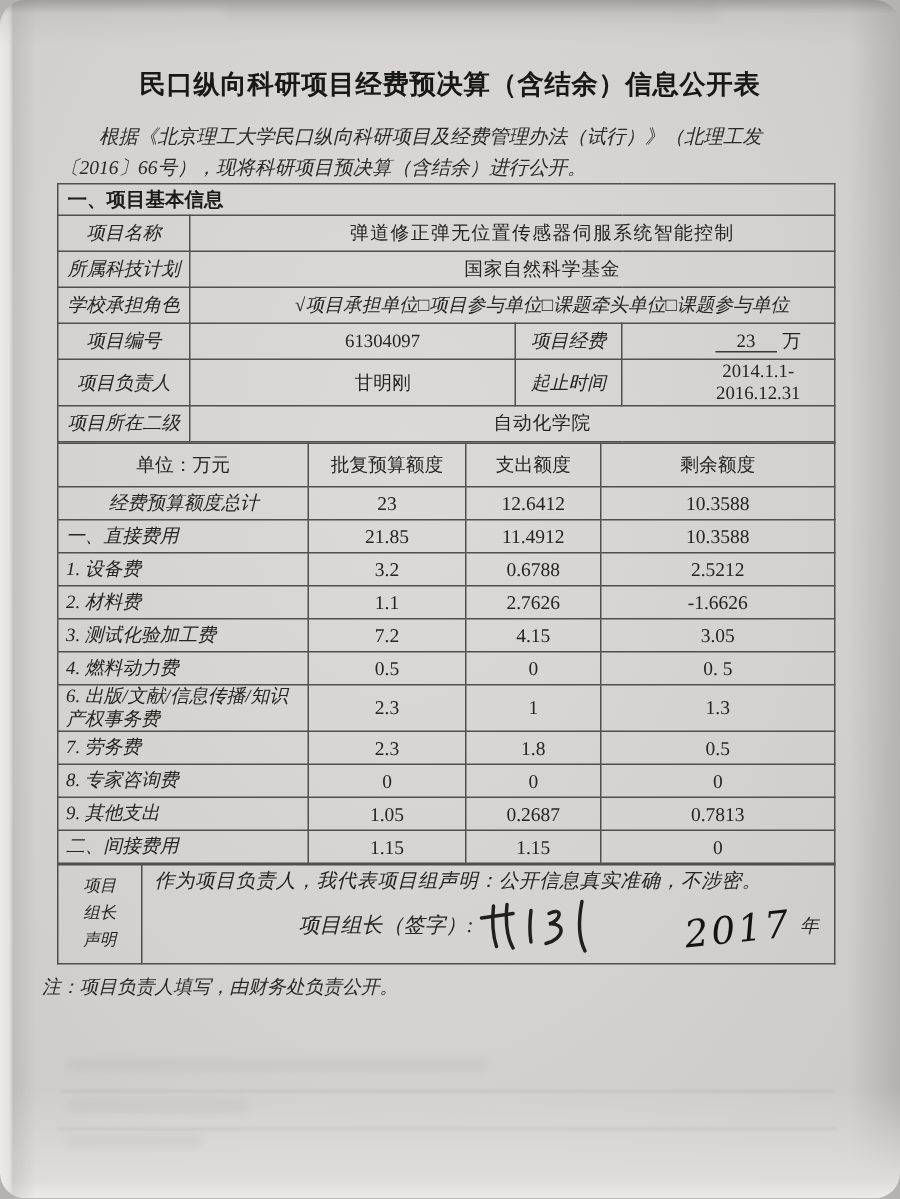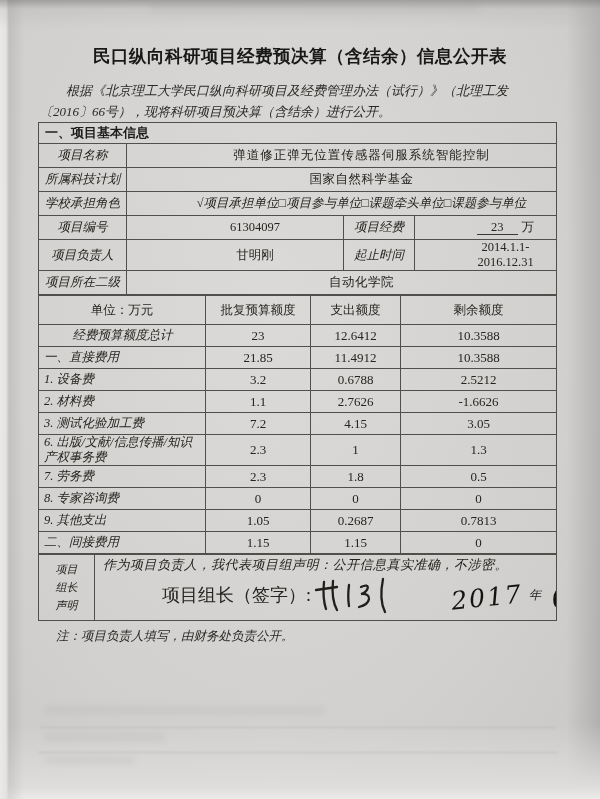--- a/index.html
+++ b/index.html
@@ -10,20 +10,21 @@
     color:#262522;
   }
   .photo{
     position:relative;width:600px;height:799px;
     background:
       linear-gradient(180deg, rgba(120,118,116,.55) 0px, rgba(175,173,171,.28) 9px, rgba(0,0,0,0) 30px),
       linear-gradient(90deg, #eae9e7 0px, #e4e3e1 6px, rgba(80,78,76,.12) 9px, rgba(0,0,0,0) 24px),
       linear-gradient(0deg, #ecebe9 0px, #dedddb 12px, rgba(0,0,0,0) 75px),
       linear-gradient(270deg, rgba(120,118,116,.30) 0px, rgba(0,0,0,0) 34px),
       radial-gradient(ellipse at 45% 38%, #dbdad8 0%, #d3d2d0 55%, #c9c8c6 100%);
+    border-radius: 17px;
   }
   .sheet{position:absolute;left:0;top:0;width:600px;}
 
   .title{
     margin:44px 0 0 0;text-align:center;
     font-family:"Liberation Sans","DejaVu Sans",sans-serif;
     font-weight:bold;font-size:17.5px;letter-spacing:.5px;color:#181816;
   }
   .intro{
     width:520px;margin:13px auto 0 auto;
@@ -65,32 +66,32 @@
 
   .decl{margin-top:-1px;}
   .decl td{vertical-align:top;}
   .decl td.decl-lbl{
     white-space:pre-line;text-align:center;font-style:italic;
     font-size:11px;line-height:18px;padding-top:5px;
   }
   .decl td.decl-body{padding:1px 8px 4px 8px;height:60px;}
   .statement{font-style:italic;font-size:13px;letter-spacing:.5px;}
   .signrow{display:flex;align-items:center;margin-top:2px;height:38px;}
-  .signlabel{font-size:18px;margin-left:59px;white-space:nowrap;}
+  .signlabel{font-style:italic;font-size:14px;margin-left:96px;white-space:nowrap;}
   .signature{margin-left:2px;flex:0 0 auto;}
   .hw{
     font-family:"DejaVu Serif","Liberation Serif",serif;font-style:italic;
     color:#14130f;display:inline-block;line-height:1;
   }
   .hw-year{font-size:25px;transform:rotate(-6deg) translateY(2px);margin-left:34px;letter-spacing:2px;}
   .hw-month{font-size:26px;transform:rotate(-9deg) translateY(3px);margin-left:10px;}
   .hw-day{font-size:25px;transform:rotate(-6deg) translateY(4px);margin-left:8px;letter-spacing:1px;}
   .unit{font-size:12.5px;font-style:italic;margin-left:6px;}
 
-  .footnote{margin:7px 0 0 56px;font-size:12.5px;font-style:italic;color:#2a2926;}
+  .footnote{margin:7px 0 0 28px;font-size:12.5px;font-style:italic;color:#2a2926;}
 
   .gline{position:absolute;height:1px;background:#8f8d8b;opacity:.30;filter:blur(1px);}
   .gsmudge{position:absolute;background:#8f8d8b;opacity:.12;filter:blur(3px);border-radius:3px;}
 </style>
 </head>
 <body>
 
 <div class="photo">
   <div class="gsmudge" style="left:150px;top:3px;width:330px;height:9px;"></div>
 
@@ -178,20 +179,26 @@
         <td class="rowlbl">2. 材料费</td>
         <td class="cell-num">1.1</td>
         <td class="cell-num">2.7626</td>
         <td class="cell-num">-1.6626</td>
       </tr>
       <tr>
         <td class="rowlbl">3. 测试化验加工费</td>
         <td class="cell-num">7.2</td>
         <td class="cell-num">4.15</td>
         <td class="cell-num">3.05</td>
+      </tr>
+      <tr>
+        <td class="rowlbl">4. 燃料动力费</td>
+        <td class="cell-num">0.5</td>
+        <td class="cell-num">0</td>
+        <td class="cell-num">0. 5</td>
       </tr>
       <tr>
         <td class="rowlbl">6. 出版/文献/信息传播/知识产权事务费</td>
         <td class="cell-num">2.3</td>
         <td class="cell-num">1</td>
         <td class="cell-num">1.3</td>
       </tr>
       <tr>
         <td class="rowlbl">7. 劳务费</td>
         <td class="cell-num">2.3</td>

